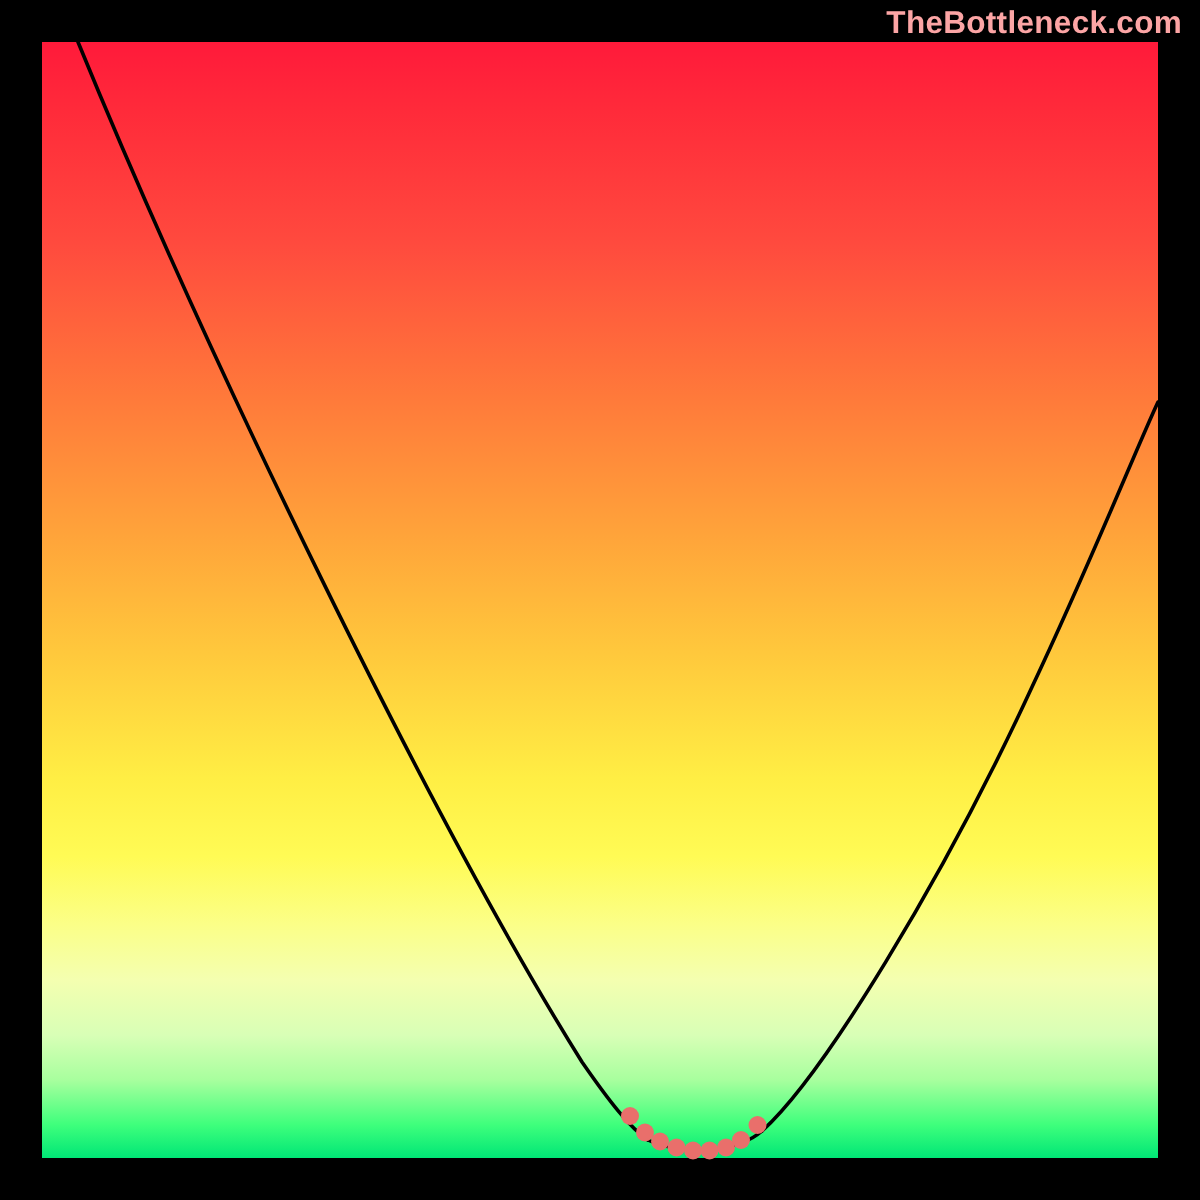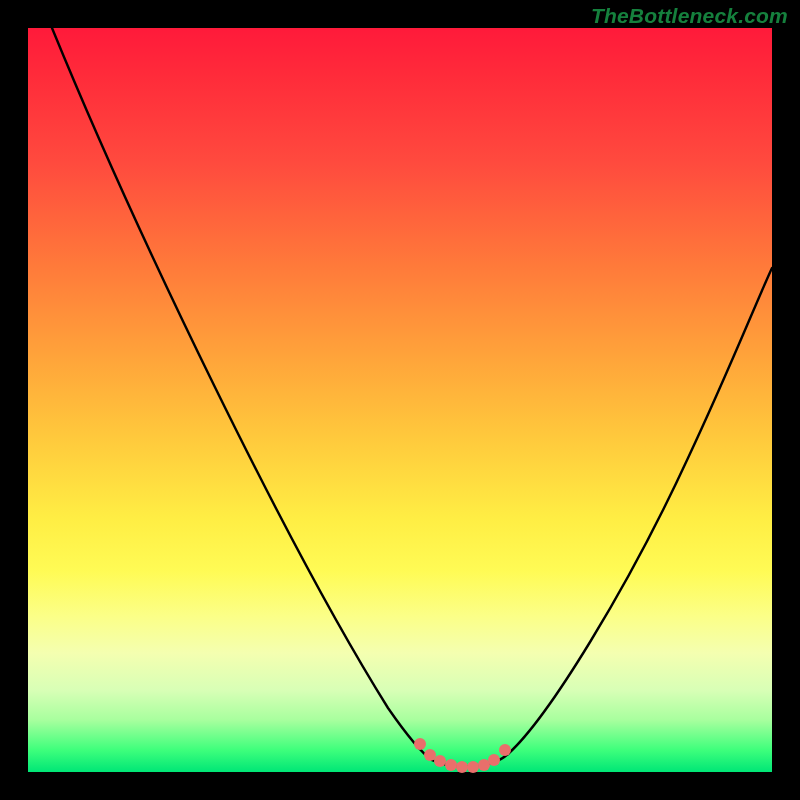--- a/index.html
+++ b/index.html
@@ -39,26 +39,25 @@
       #d8ffb6 89%,
       #a8ff9e 93%,
       #3fff7c 97%,
       #00e676 100%
     );
   }
   .watermark {
     position: absolute;
     top: 4px;
     right: 12px;
-    color: #15803d;
+    color: #fca5a5;
     font-size: 21px;
     font-weight: 600;
     letter-spacing: 0.2px;
     user-select: none;
-    font-style: italic;
   }
   svg.curve {
     position: absolute;
     left: 0;
     top: 0;
     width: 744px;
     height: 744px;
     overflow: visible;
   }
 </style>

